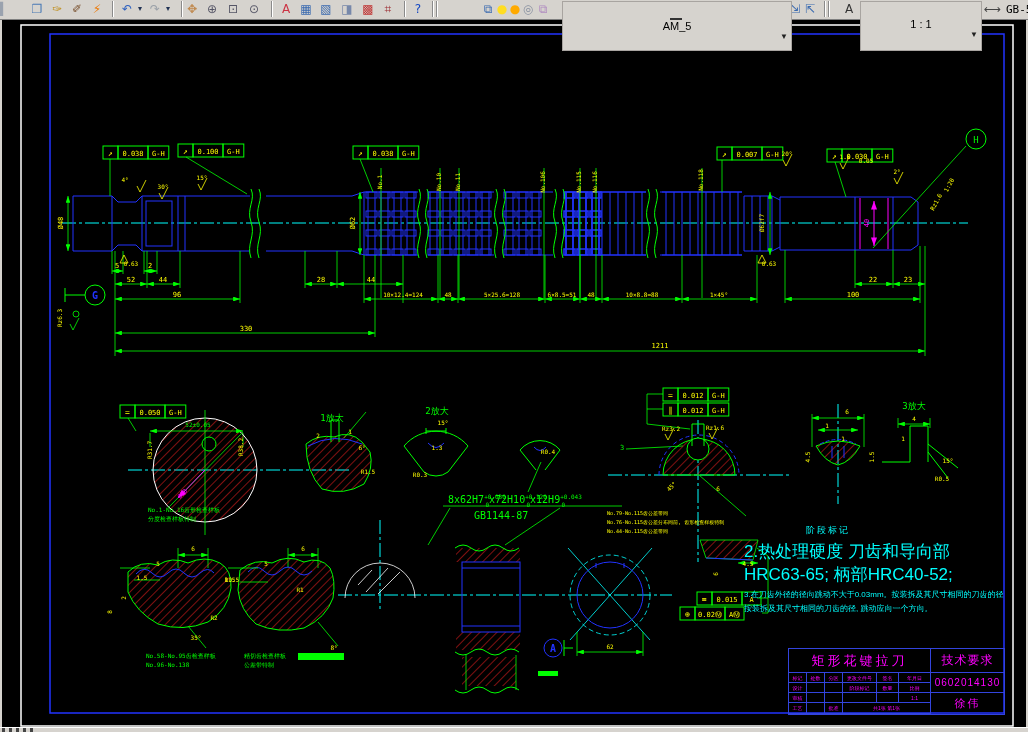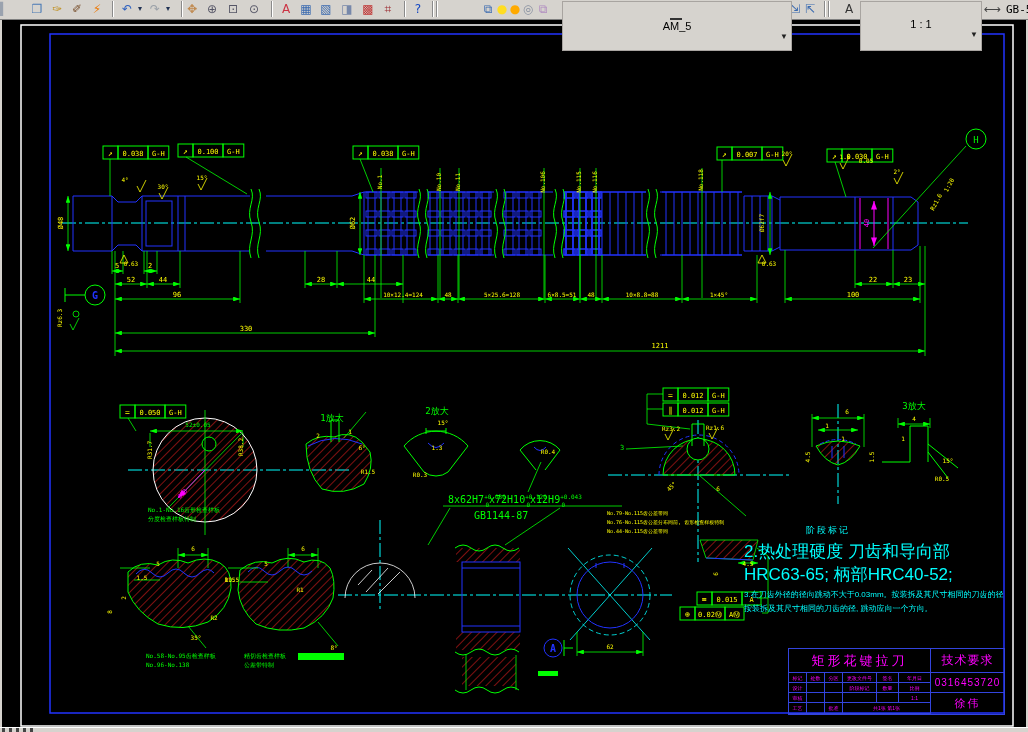--- a/index.html
+++ b/index.html
@@ -590,21 +590,21 @@
 <div id="techreq">
   <div class="tr-title">阶段标记</div>
   <div class="tr-l2">2.热处理硬度 刀齿和导向部HRC63-65; 柄部HRC40-52;</div>
   <div class="tr-l3">3.在刀齿外径的径向跳动不大于0.03mm。按装拆及其尺寸相同的刀齿的径</div>
   <div class="tr-l4">按装拆及其尺寸相同的刀齿的径, 跳动应向一个方向。</div>
 </div>
 
 <div id="titleblock">
   <div class="tb-cell" id="tb-title">矩形花键拉刀</div>
   <div class="tb-cell" id="tb-org">技术要求</div>
-  <div class="tb-cell" id="tb-no">0316453720</div>
+  <div class="tb-cell" id="tb-no">0602014130</div>
   <div class="tb-cell" id="tb-author">徐伟</div>
   <div id="tb-grid">
       <div class="tb-cell tb-small" style="left: 0px; top: 24px; width: 18px; height: 10px;">标记</div>
       <div class="tb-cell tb-small" style="left: 18px; top: 24px; width: 18px; height: 10px;">处数</div>
       <div class="tb-cell tb-small" style="left: 36px; top: 24px; width: 18px; height: 10px;">分区</div>
       <div class="tb-cell tb-small" style="left: 54px; top: 24px; width: 34px; height: 10px;">更改文件号</div>
       <div class="tb-cell tb-small" style="left: 88px; top: 24px; width: 22px; height: 10px;">签名</div>
       <div class="tb-cell tb-small" style="left: 110px; top: 24px; width: 32px; height: 10px;">年月日</div>
       <div class="tb-cell tb-small" style="left: 0px; top: 34px; width: 18px; height: 10px;">设计</div>
       <div class="tb-cell tb-small" style="left: 18px; top: 34px; width: 18px; height: 10px;"></div>

